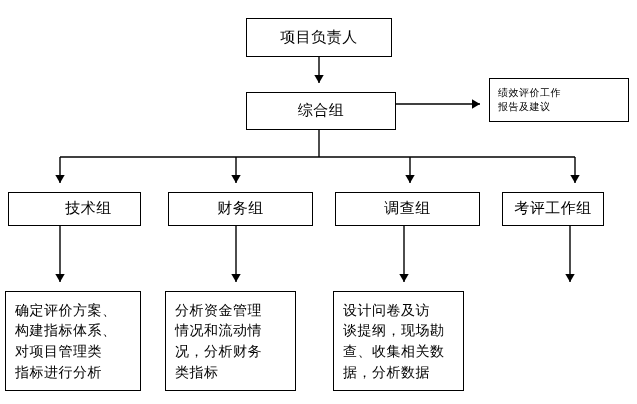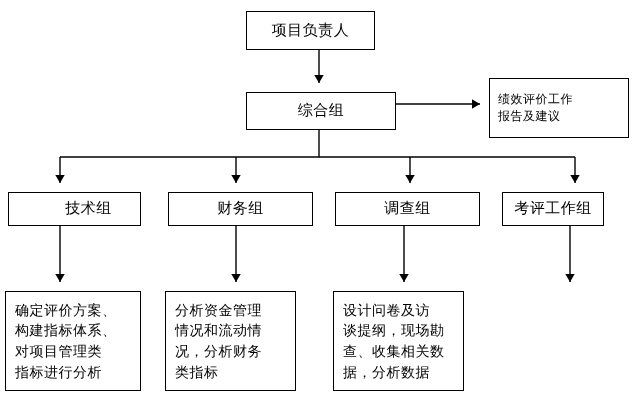--- a/index.html
+++ b/index.html
@@ -38,40 +38,40 @@
     letter-spacing: 0.5px;
     z-index: 2;
   }
   .node-label {
     display: block;
     white-space: pre-line;
   }
   
   .lvl1 {
     left: 246px;
-    top: 11px;
-    width: 129px;
+    top: 18px;
+    width: 146px;
     height: 39px;
     font-size: 15px;
   }
   
   .lvl2 {
     left: 246px;
     top: 92px;
     width: 150px;
     height: 38px;
     font-size: 15px;
   }
   
   .side {
     left: 489px;
     top: 78px;
     width: 140px;
-    height: 60px;
-    font-size: 12px;
+    height: 44px;
+    font-size: 10px;
     padding: 0 8px;
     justify-content: flex-start;
     text-align: left;
   }
   .side .node-label {
     text-align: left;
   }
   
   .group {
     top: 192px;

